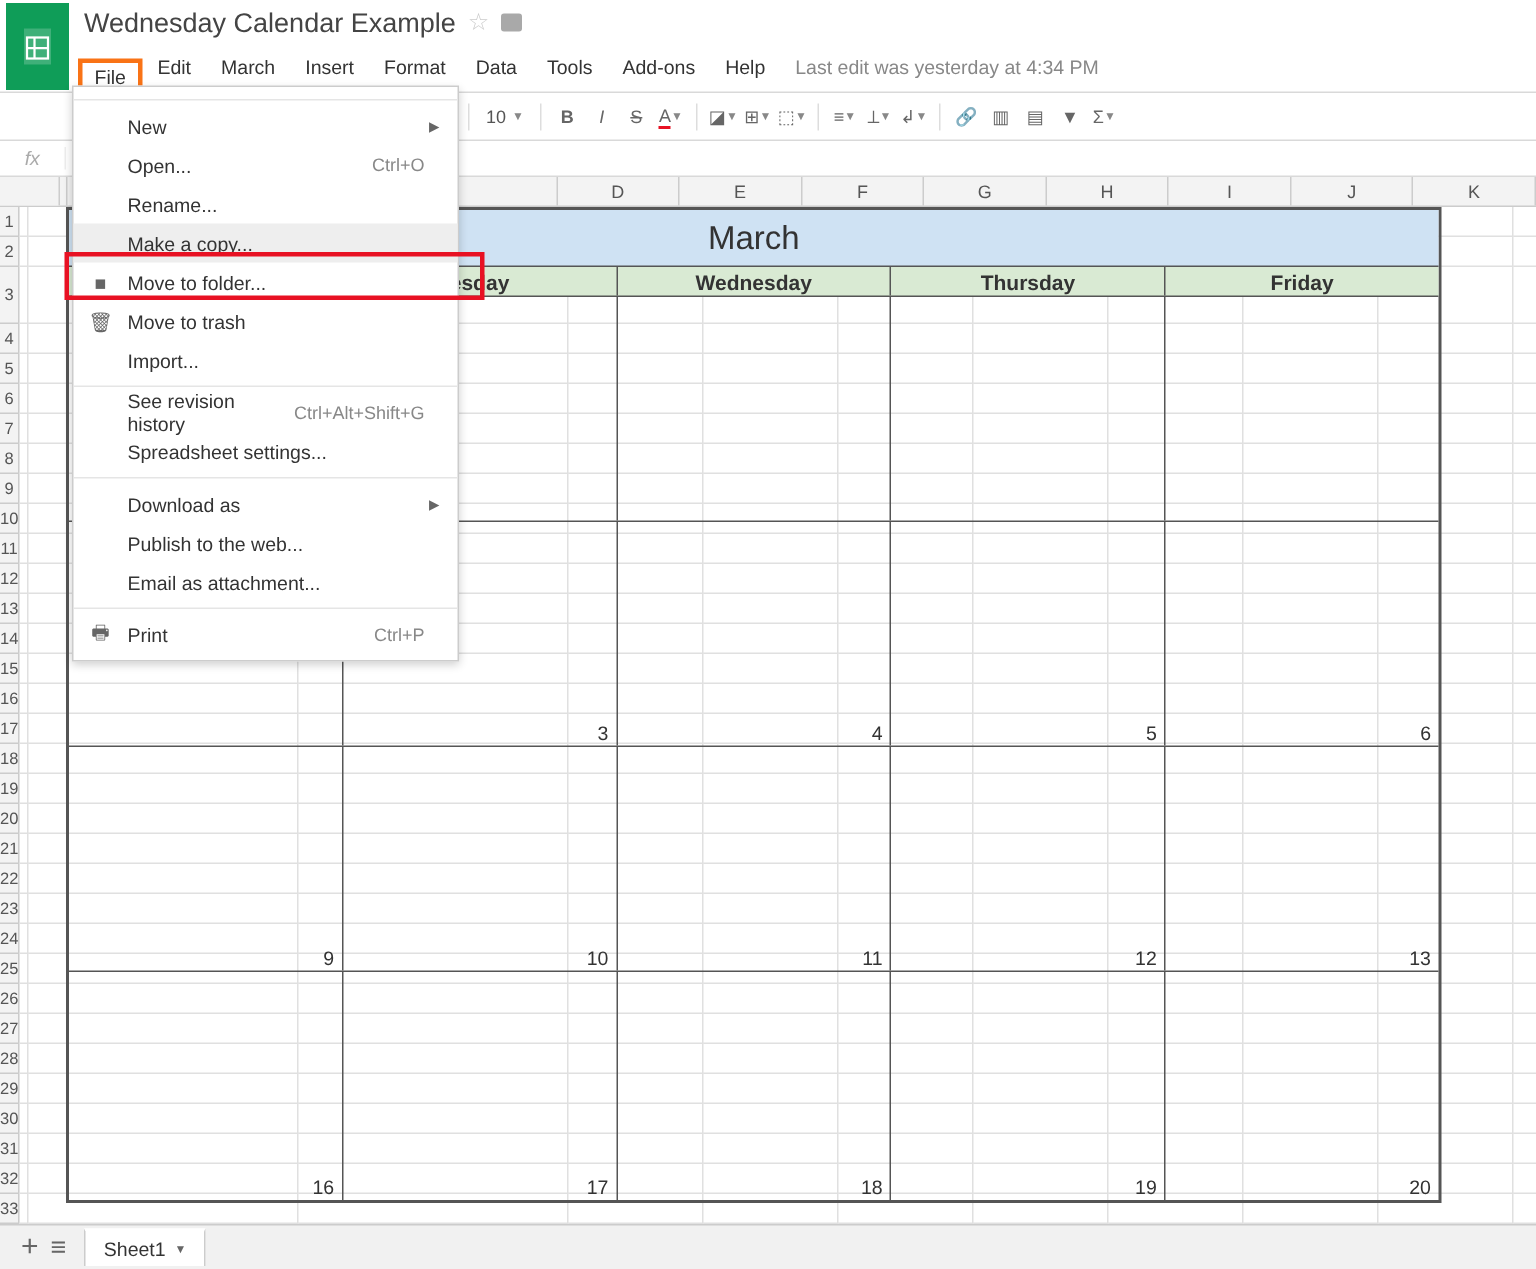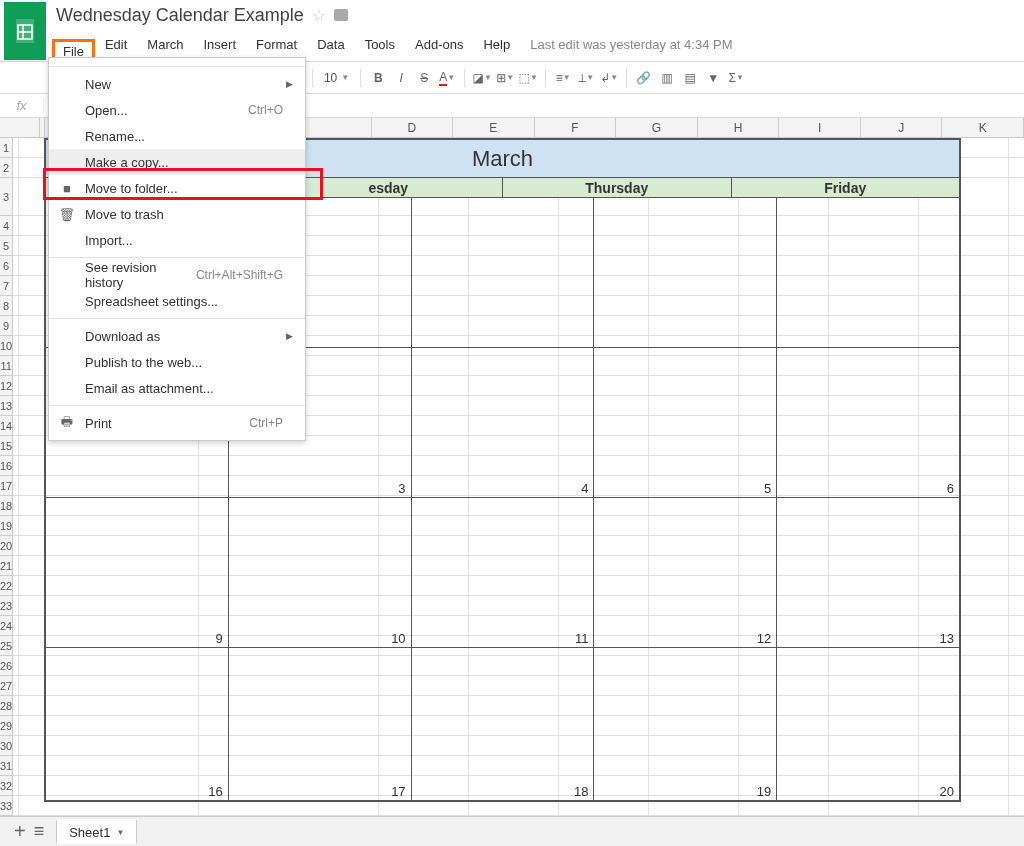--- a/index.html
+++ b/index.html
@@ -654,20 +654,21 @@
           <div class="cell" style="width: 90px;"></div>
         </div>
       </div>
   </div>
 
   <div class="calendar">
     <div class="cal-title">March</div>
     <div class="cal-headers" id="cal-headers">
         <div class="cal-h" style="width: 182.6px;"></div>
         <div class="cal-h" style="width: 182.6px;">esday</div>
+        <div class="cal-h" style="width: 182.6px;">Wednesday</div>
         <div class="cal-h" style="width: 182.6px;">Thursday</div>
         <div class="cal-h" style="width: 182.6px;">Friday</div>
       </div>
     <div id="cal-rows">
         <div class="cal-row">
           <div class="cal-cell" style="width: 182.6px;"></div>
           <div class="cal-cell" style="width: 182.6px;"></div>
           <div class="cal-cell" style="width: 182.6px;"></div>
           <div class="cal-cell" style="width: 182.6px;"></div>
           <div class="cal-cell" style="width: 182.6px;"></div>

